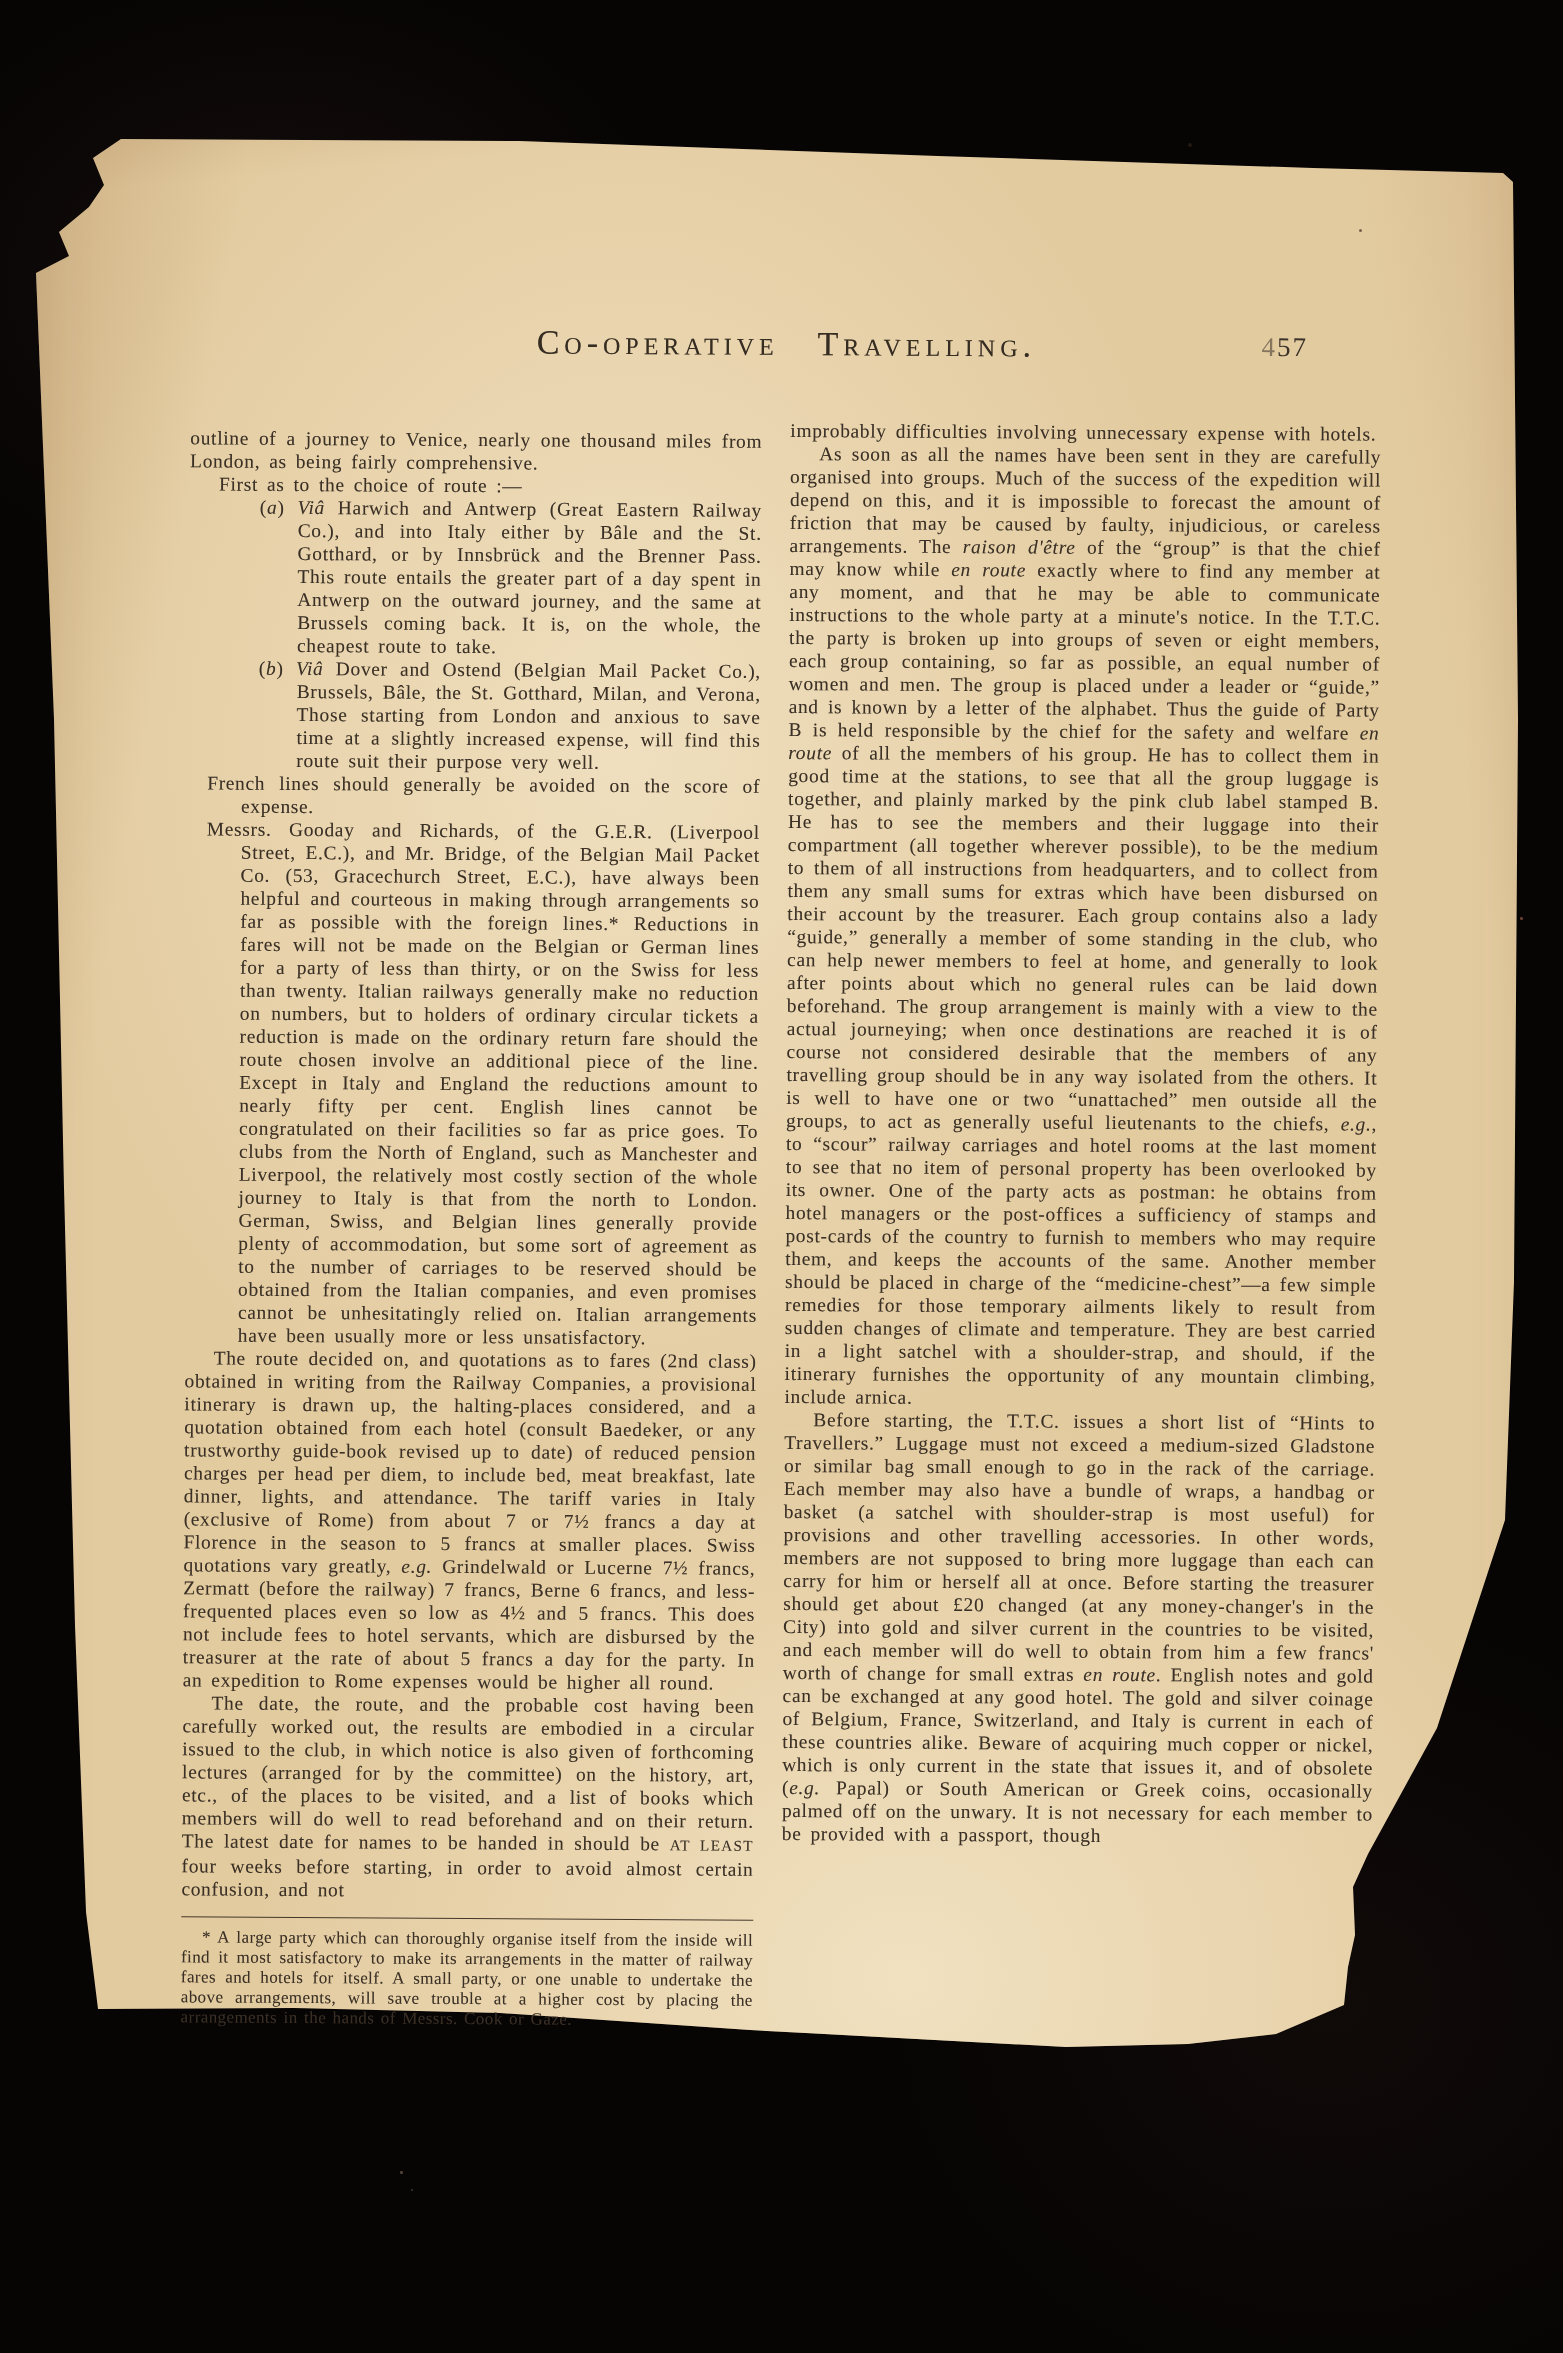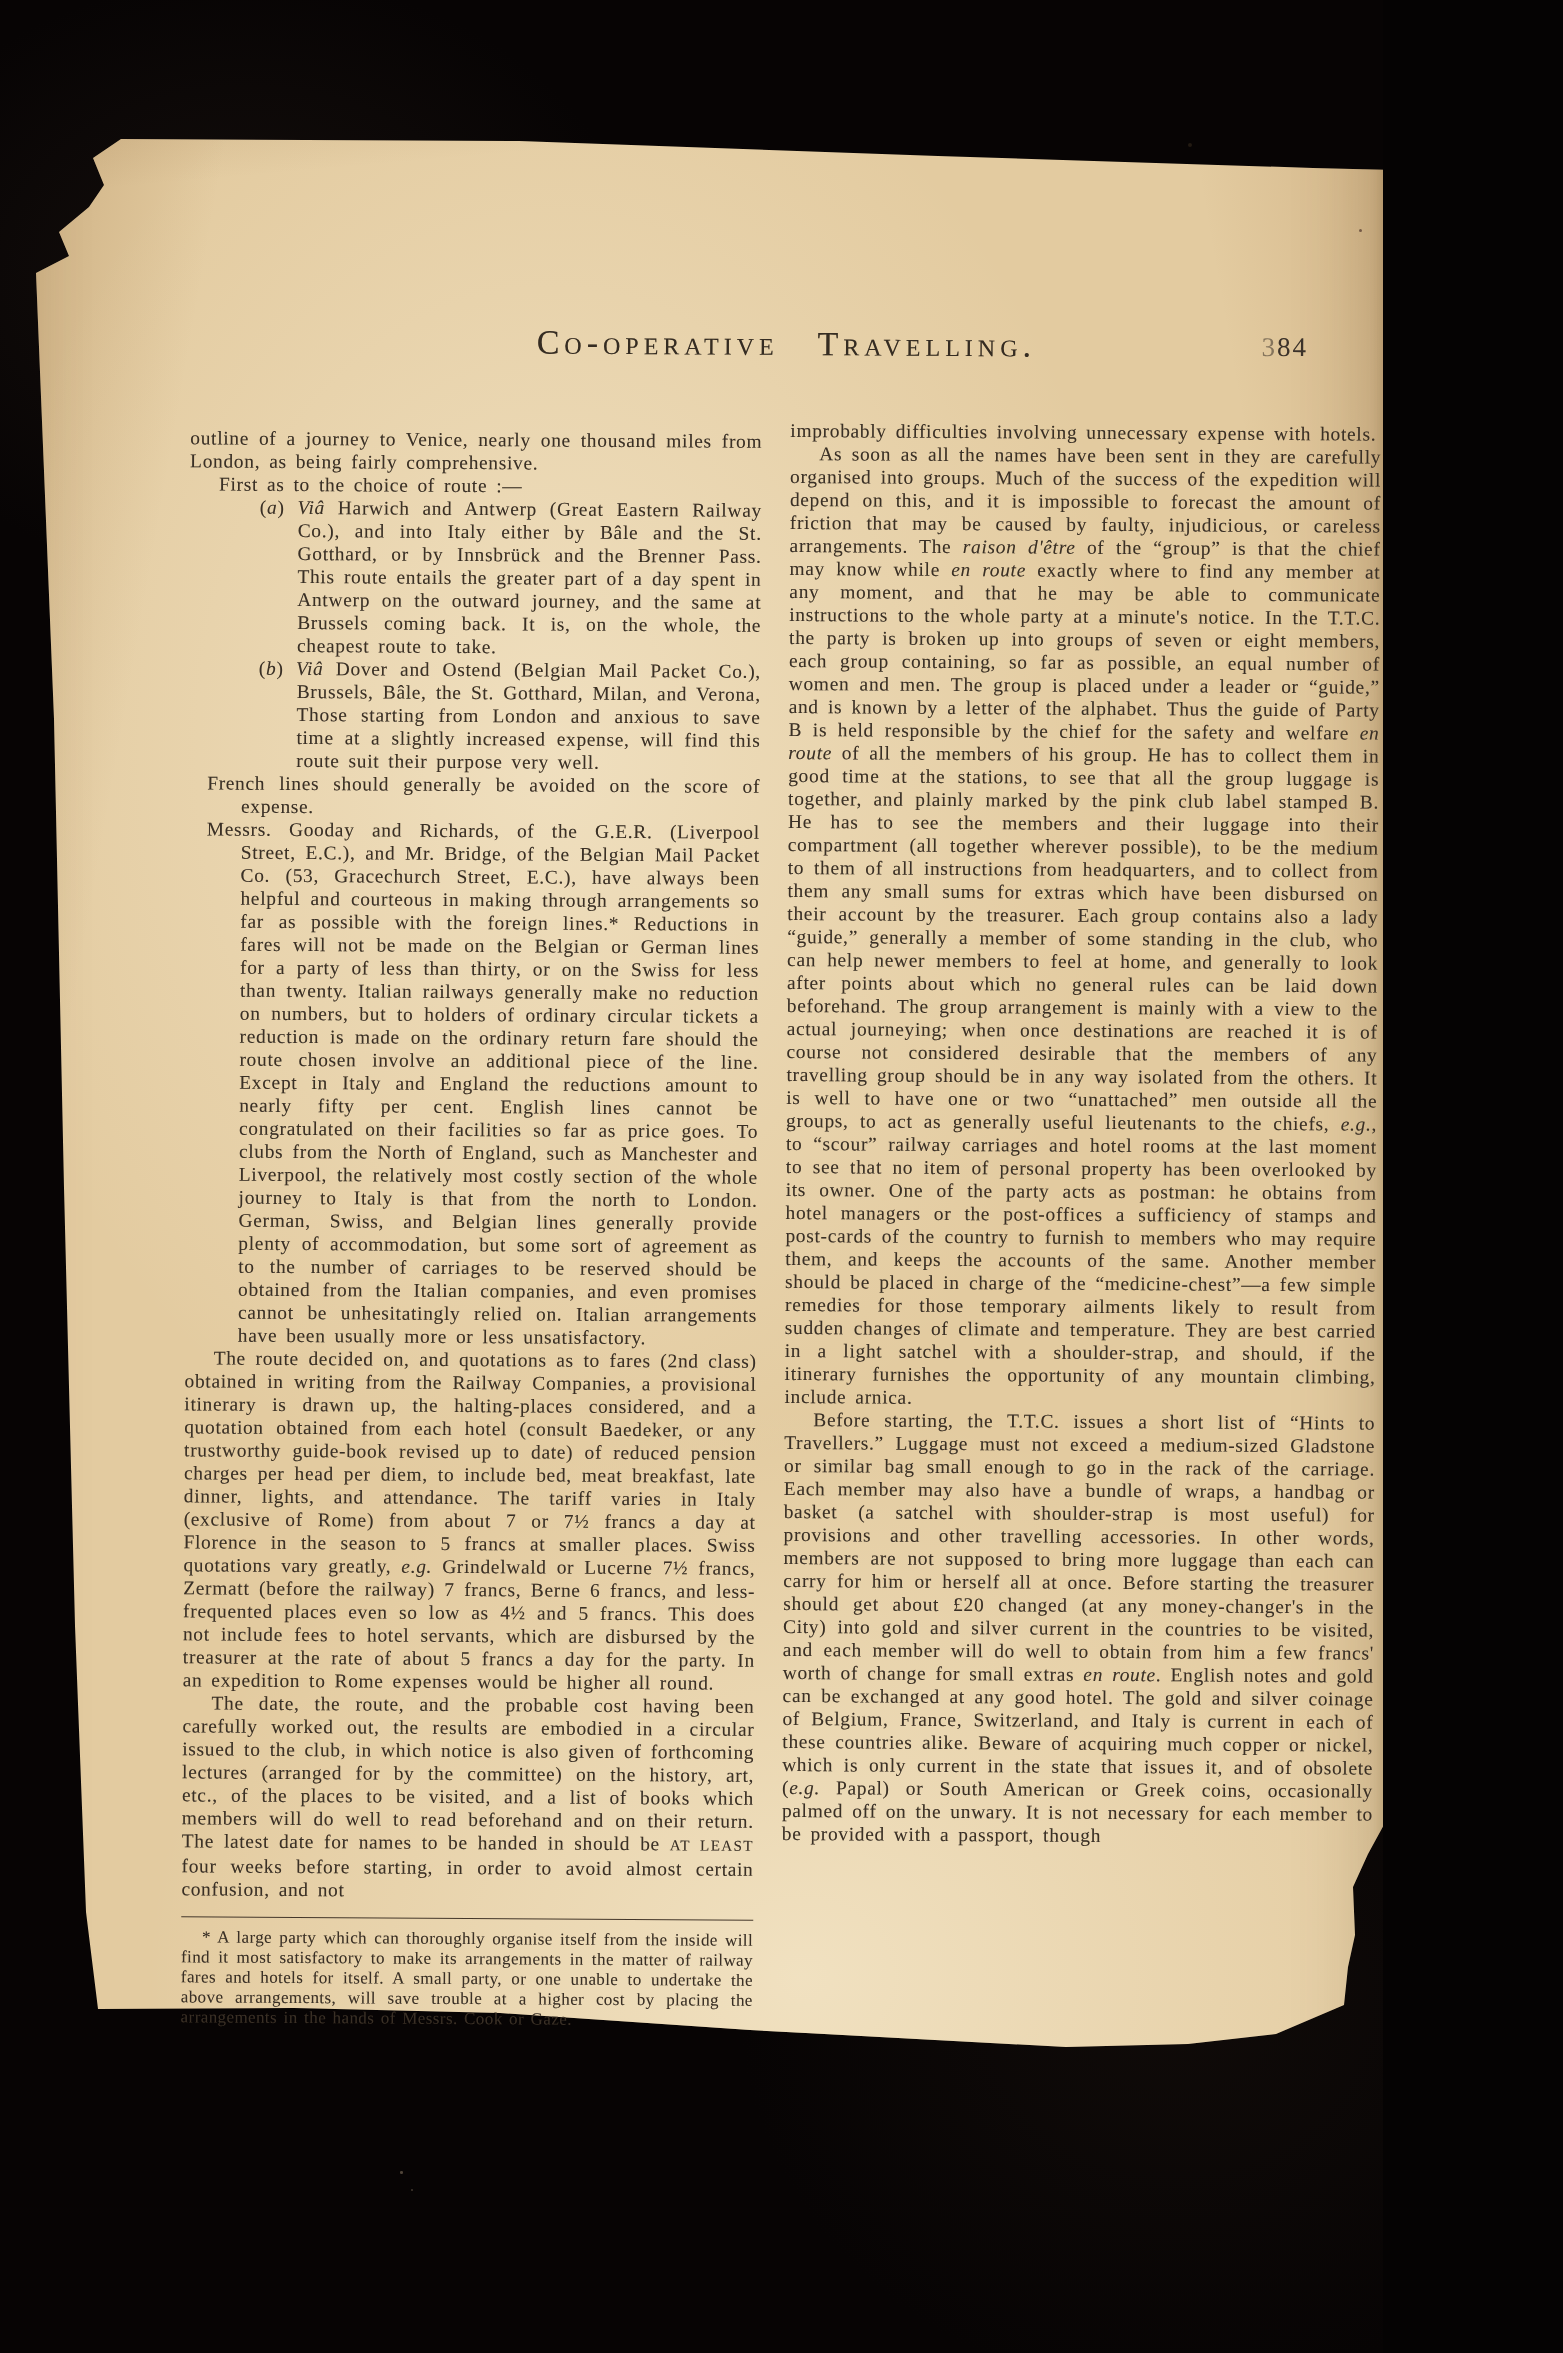--- a/index.html
+++ b/index.html
@@ -1,18 +1,18 @@
 <!DOCTYPE html>
 <html style="font-size:10px"><head>
 <meta charset="utf-8">
 <style>
   html,body{margin:0;padding:0;background:#050303;}
   .canvas{
     position:relative;
-    width:1383px;height:2354px;
+    width:1563px;height:2354px;
     background:
       radial-gradient(563px 438px at 18% 12%, rgba(30,22,18,.6), rgba(0,0,0,0) 70%),
       radial-gradient(625px 563px at 85% 85%, rgba(25,18,14,.5), rgba(0,0,0,0) 70%),
       #070404;
     overflow:hidden;
     font-family:"Liberation Serif","DejaVu Serif",serif;
   }
   .speck{position:absolute;border-radius:50%;}
   .paper{
     position:absolute;inset:0;
@@ -85,21 +85,21 @@
 <body>
 
 <div class="canvas">
 
   <div class="paper"></div>
 
   <div class="content">
 
     <div class="header">
       <div class="title">Co-operative Travelling.</div>
-      <div class="pagenum">384</div>
+      <div class="pagenum">457</div>
     </div>
 
     <div class="cols">
 
       <div class="col col-left">
         <p class="plain">outline of a journey to Venice, nearly one thousand miles from London, as being fairly comprehensive.</p>
         <p class="indent">First as to the choice of route :—</p>
         <p class="li">(<em>a</em>) <em>Viâ</em> Harwich and Antwerp (Great Eastern Railway Co.), and into Italy either by Bâle and the St. Gotthard, or by Innsbrück and the Brenner Pass.  This route entails the greater part of a day spent in Antwerp on the outward journey, and the same at Brussels coming back.  It is, on the whole, the cheapest route to take.</p>
         <p class="li">(<em>b</em>) <em>Viâ</em> Dover and Ostend (Belgian Mail Packet Co.), Brussels, Bâle, the St. Gotthard, Milan, and Verona, Those starting from London and anxious to save time at a slightly increased expense, will find this route suit their purpose very well.</p>
         <p class="hang">French lines should generally be avoided on the score of expense.</p>

